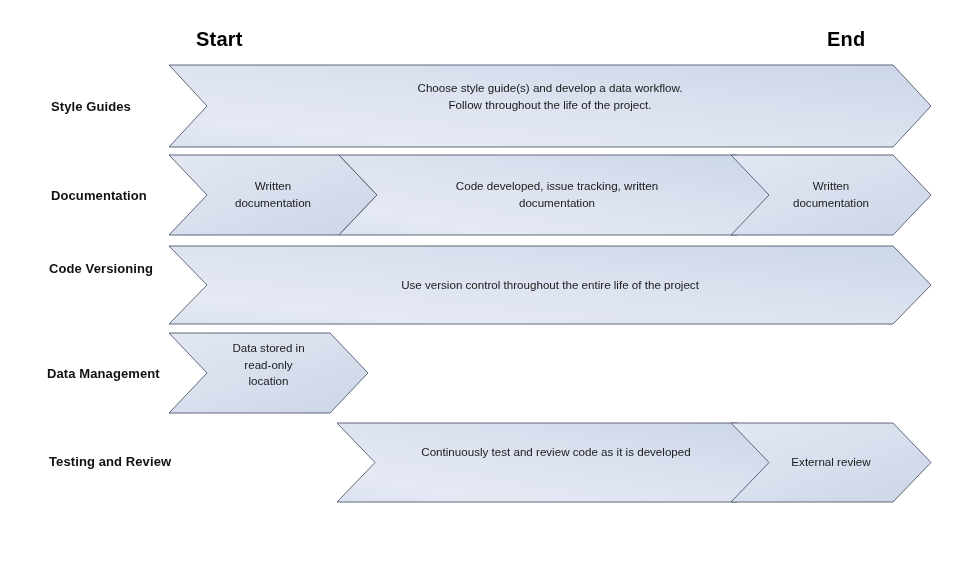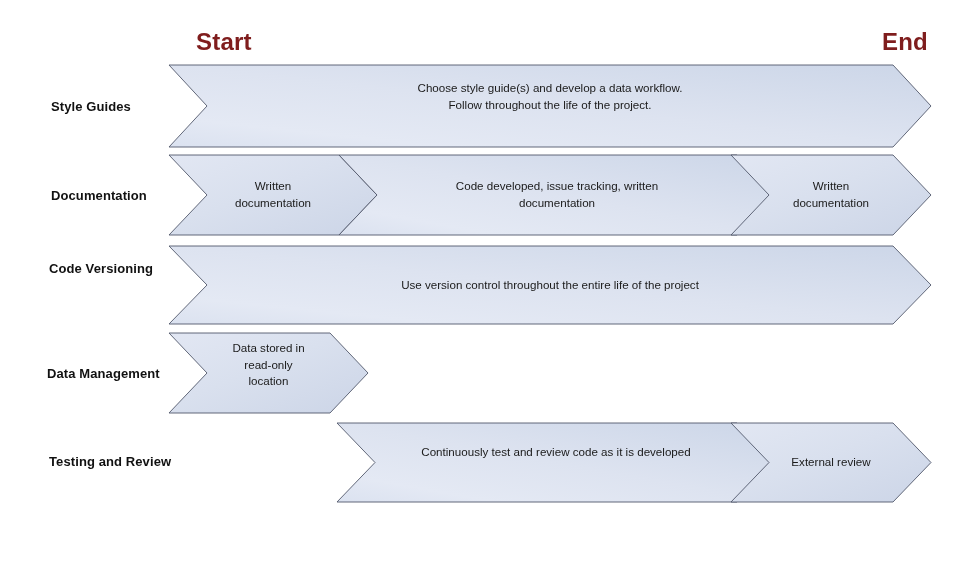--- a/index.html
+++ b/index.html
@@ -10,28 +10,28 @@
   #canvas {
     position: relative;
     width: 969px;
     height: 565px;
     background: #ffffff;
     font-family: "Liberation Sans", sans-serif;
     overflow: hidden;
   }
   .endpoint-label {
     position: absolute;
-    font-size: 24px;
+    font-size: 20px;
     font-weight: bold;
-    color: #7f1d1d;
+    color: #000000;
     letter-spacing: 0.2px;
     white-space: nowrap;
   }
   #start-label { left: 196px; top: 28px; }
-  #end-label   { left: 882px; top: 28px; }
+  #end-label   { left: 827px; top: 28px; }
 
   .row-label {
     position: absolute;
     font-size: 13px;
     font-weight: bold;
     color: #111111;
     white-space: nowrap;
     text-align: left;
     letter-spacing: 0.1px;
   }

